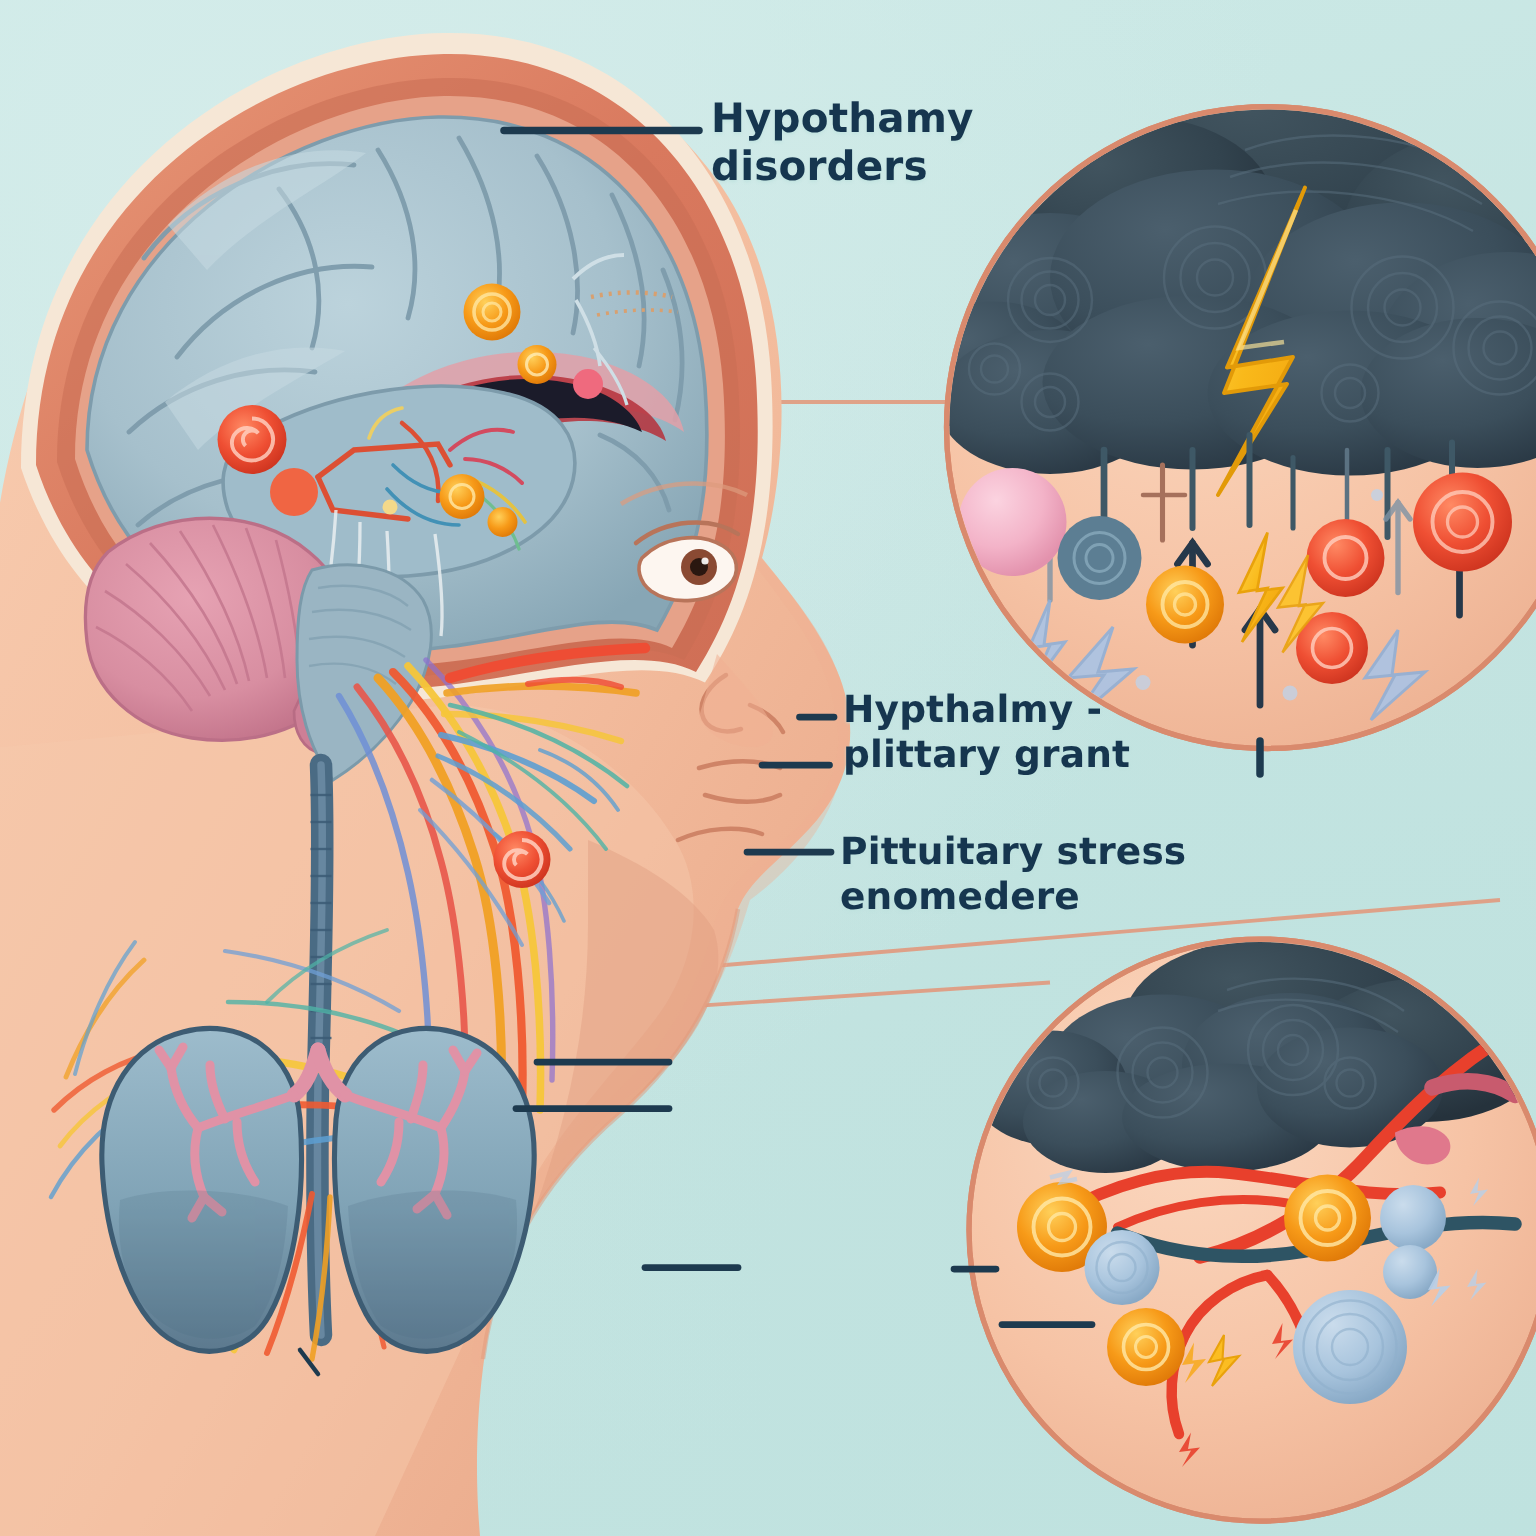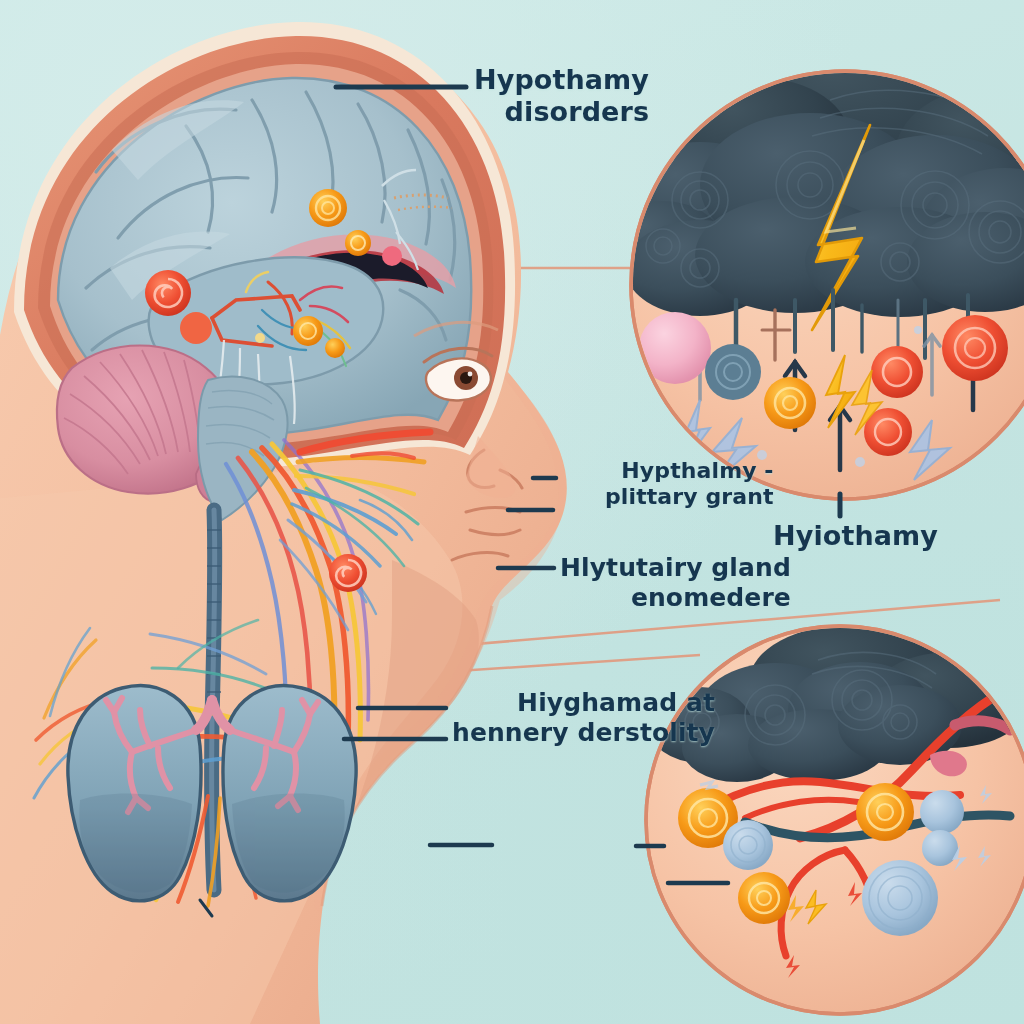--- a/index.html
+++ b/index.html
@@ -21,24 +21,23 @@
   .lbl{
     position:absolute;
     color:#16364f;
     font-family:"DejaVu Sans", sans-serif;
     font-weight:600;
     letter-spacing:.1px;
     line-height:1.20;
     text-shadow:0 1px 2px rgba(190,225,222,.75);
     white-space:pre-line;
     pointer-events:auto;
-    text-align:right;
   }
   #label-hypothalamy-disorders{left:474px;top:64px;font-size:27px;}
-  #label-hypothalamy-pituitary-grant{left:562px;top:458px;font-size:22px;margin-left:43px;}
+  #label-hypothalamy-pituitary-grant{left:562px;top:458px;font-size:25px;}
   #label-pituitary-gland-enomedere{left:560px;top:553px;font-size:25px;}
   #label-hypothalamus-hennery{left:452px;top:688px;font-size:25px;}
   #label-heightened-stress{left:498px;top:827px;font-size:25px;}
   #label-pituitary-disorders-bottom{left:70px;top:920px;font-size:27px;}
   #label-hypothalamy-circle{left:773px;top:520px;font-size:27px;}
 </style>
 </head>
 <body>
 
 <div id="stage">
@@ -655,23 +654,20 @@
       <line x1="200" y1="900" x2="212" y2="916" stroke-width="3"></line>
     </g>
   </svg>
 
   <div class="lbl" id="label-hypothalamy-disorders">Hypothamy
 disorders</div>
 
   <div class="lbl" id="label-hypothalamy-pituitary-grant">Hypthalmy -
 plittary grant</div>
 
-  <div class="lbl" id="label-pituitary-gland-enomedere">Hlytutairy gland
+  <div class="lbl" id="label-pituitary-gland-enomedere">Pittuitary stress
 enomedere</div>
 
-  <div class="lbl" id="label-hypothalamus-hennery">Hiyghamad at
-hennery derstolity</div>
-
-
-
-  <div class="lbl" id="label-hypothalamy-circle">Hyiothamy</div>
+
+
+
 
 </div>
 
 </body></html>

